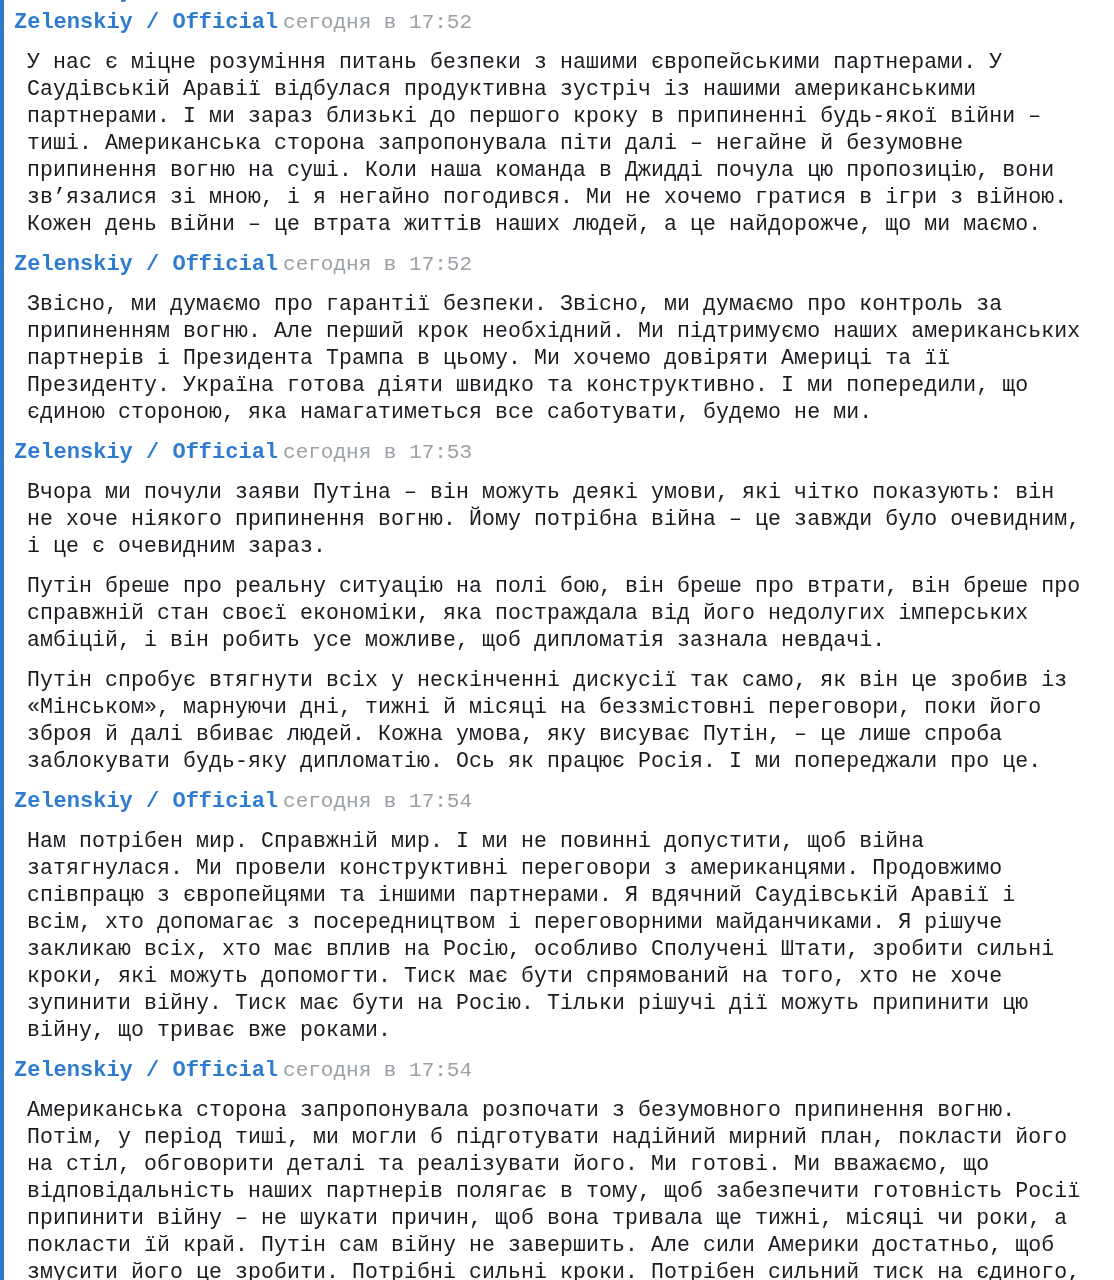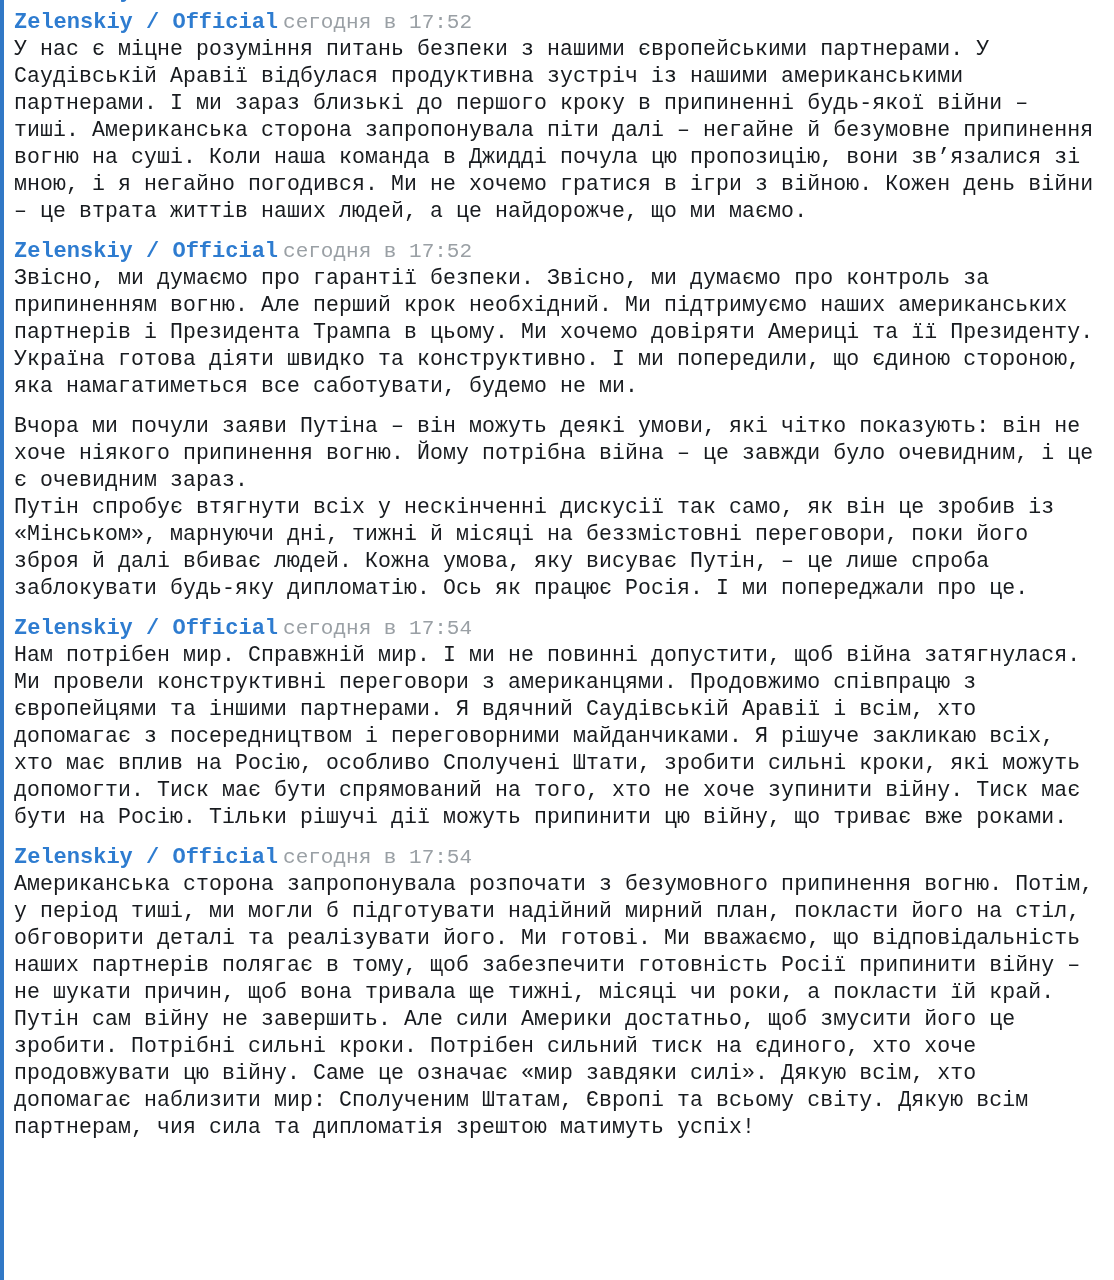--- a/index.html
+++ b/index.html
@@ -62,21 +62,21 @@
     font-weight: 400;
     font-size: 21px;
     margin-left: 5px;
   }
   .msg-body {
     color: var(--text-color);
     font-size: 21.5px;
     line-height: 27px;
     letter-spacing: 0.1px;
   }
-  .para { margin: 0; }
+  .para { margin: 13px; }
 </style>
 </head>
 <body style="background: rgb(255, 255, 255);">
 
 <div class="accent-bar"></div>
 
 <div class="feed">
   <div class="cutoff">
     <span class="author">Zelenskiy / Official</span>
   </div>
@@ -93,22 +93,26 @@
   <div class="message">
     <div class="msg-header">
       <a class="author">Zelenskiy / Official</a><span class="time">сегодня в 17:52</span>
     </div>
     <div class="msg-body">
           <div class="para">Звісно, ми думаємо про гарантії безпеки. Звісно, ми думаємо про контроль за припиненням вогню. Але перший крок необхідний. Ми підтримуємо наших американських партнерів і Президента Трампа в цьому. Ми хочемо довіряти Америці та її Президенту. Україна готова діяти швидко та конструктивно. І ми попередили, що єдиною стороною, яка намагатиметься все саботувати, будемо не ми.</div>
         </div>
   </div>
 
   <div class="message">
+    <div class="msg-header">
+      <a class="author">Zelenskiy / Official</a><span class="time">сегодня в 17:53</span>
+    </div>
     <div class="msg-body">
           <div class="para">Вчора ми почули заяви Путіна – він можуть деякі умови, які чітко показують: він не хоче ніякого припинення вогню. Йому потрібна війна – це завжди було очевидним, і це є очевидним зараз.</div>
+          <div class="para">Путін бреше про реальну ситуацію на полі бою, він бреше про втрати, він бреше про справжній стан своєї економіки, яка постраждала від його недолугих імперських амбіцій, і він робить усе можливе, щоб дипломатія зазнала невдачі.</div>
           <div class="para">Путін спробує втягнути всіх у нескінченні дискусії так само, як він це зробив із «Мінськом», марнуючи дні, тижні й місяці на беззмістовні переговори, поки його зброя й далі вбиває людей. Кожна умова, яку висуває Путін, – це лише спроба заблокувати будь-яку дипломатію. Ось як працює Росія. І ми попереджали про це.</div>
         </div>
   </div>
 
   <div class="message">
     <div class="msg-header">
       <a class="author">Zelenskiy / Official</a><span class="time">сегодня в 17:54</span>
     </div>
     <div class="msg-body">
           <div class="para">Нам потрібен мир. Справжній мир. І ми не повинні допустити, щоб війна затягнулася. Ми провели конструктивні переговори з американцями. Продовжимо співпрацю з європейцями та іншими партнерами. Я вдячний Саудівській Аравії і всім, хто допомагає з посередництвом і переговорними майданчиками. Я рішуче закликаю всіх, хто має вплив на Росію, особливо Сполучені Штати, зробити сильні кроки, які можуть допомогти. Тиск має бути спрямований на того, хто не хоче зупинити війну. Тиск має бути на Росію. Тільки рішучі дії можуть припинити цю війну, що триває вже роками.</div>

